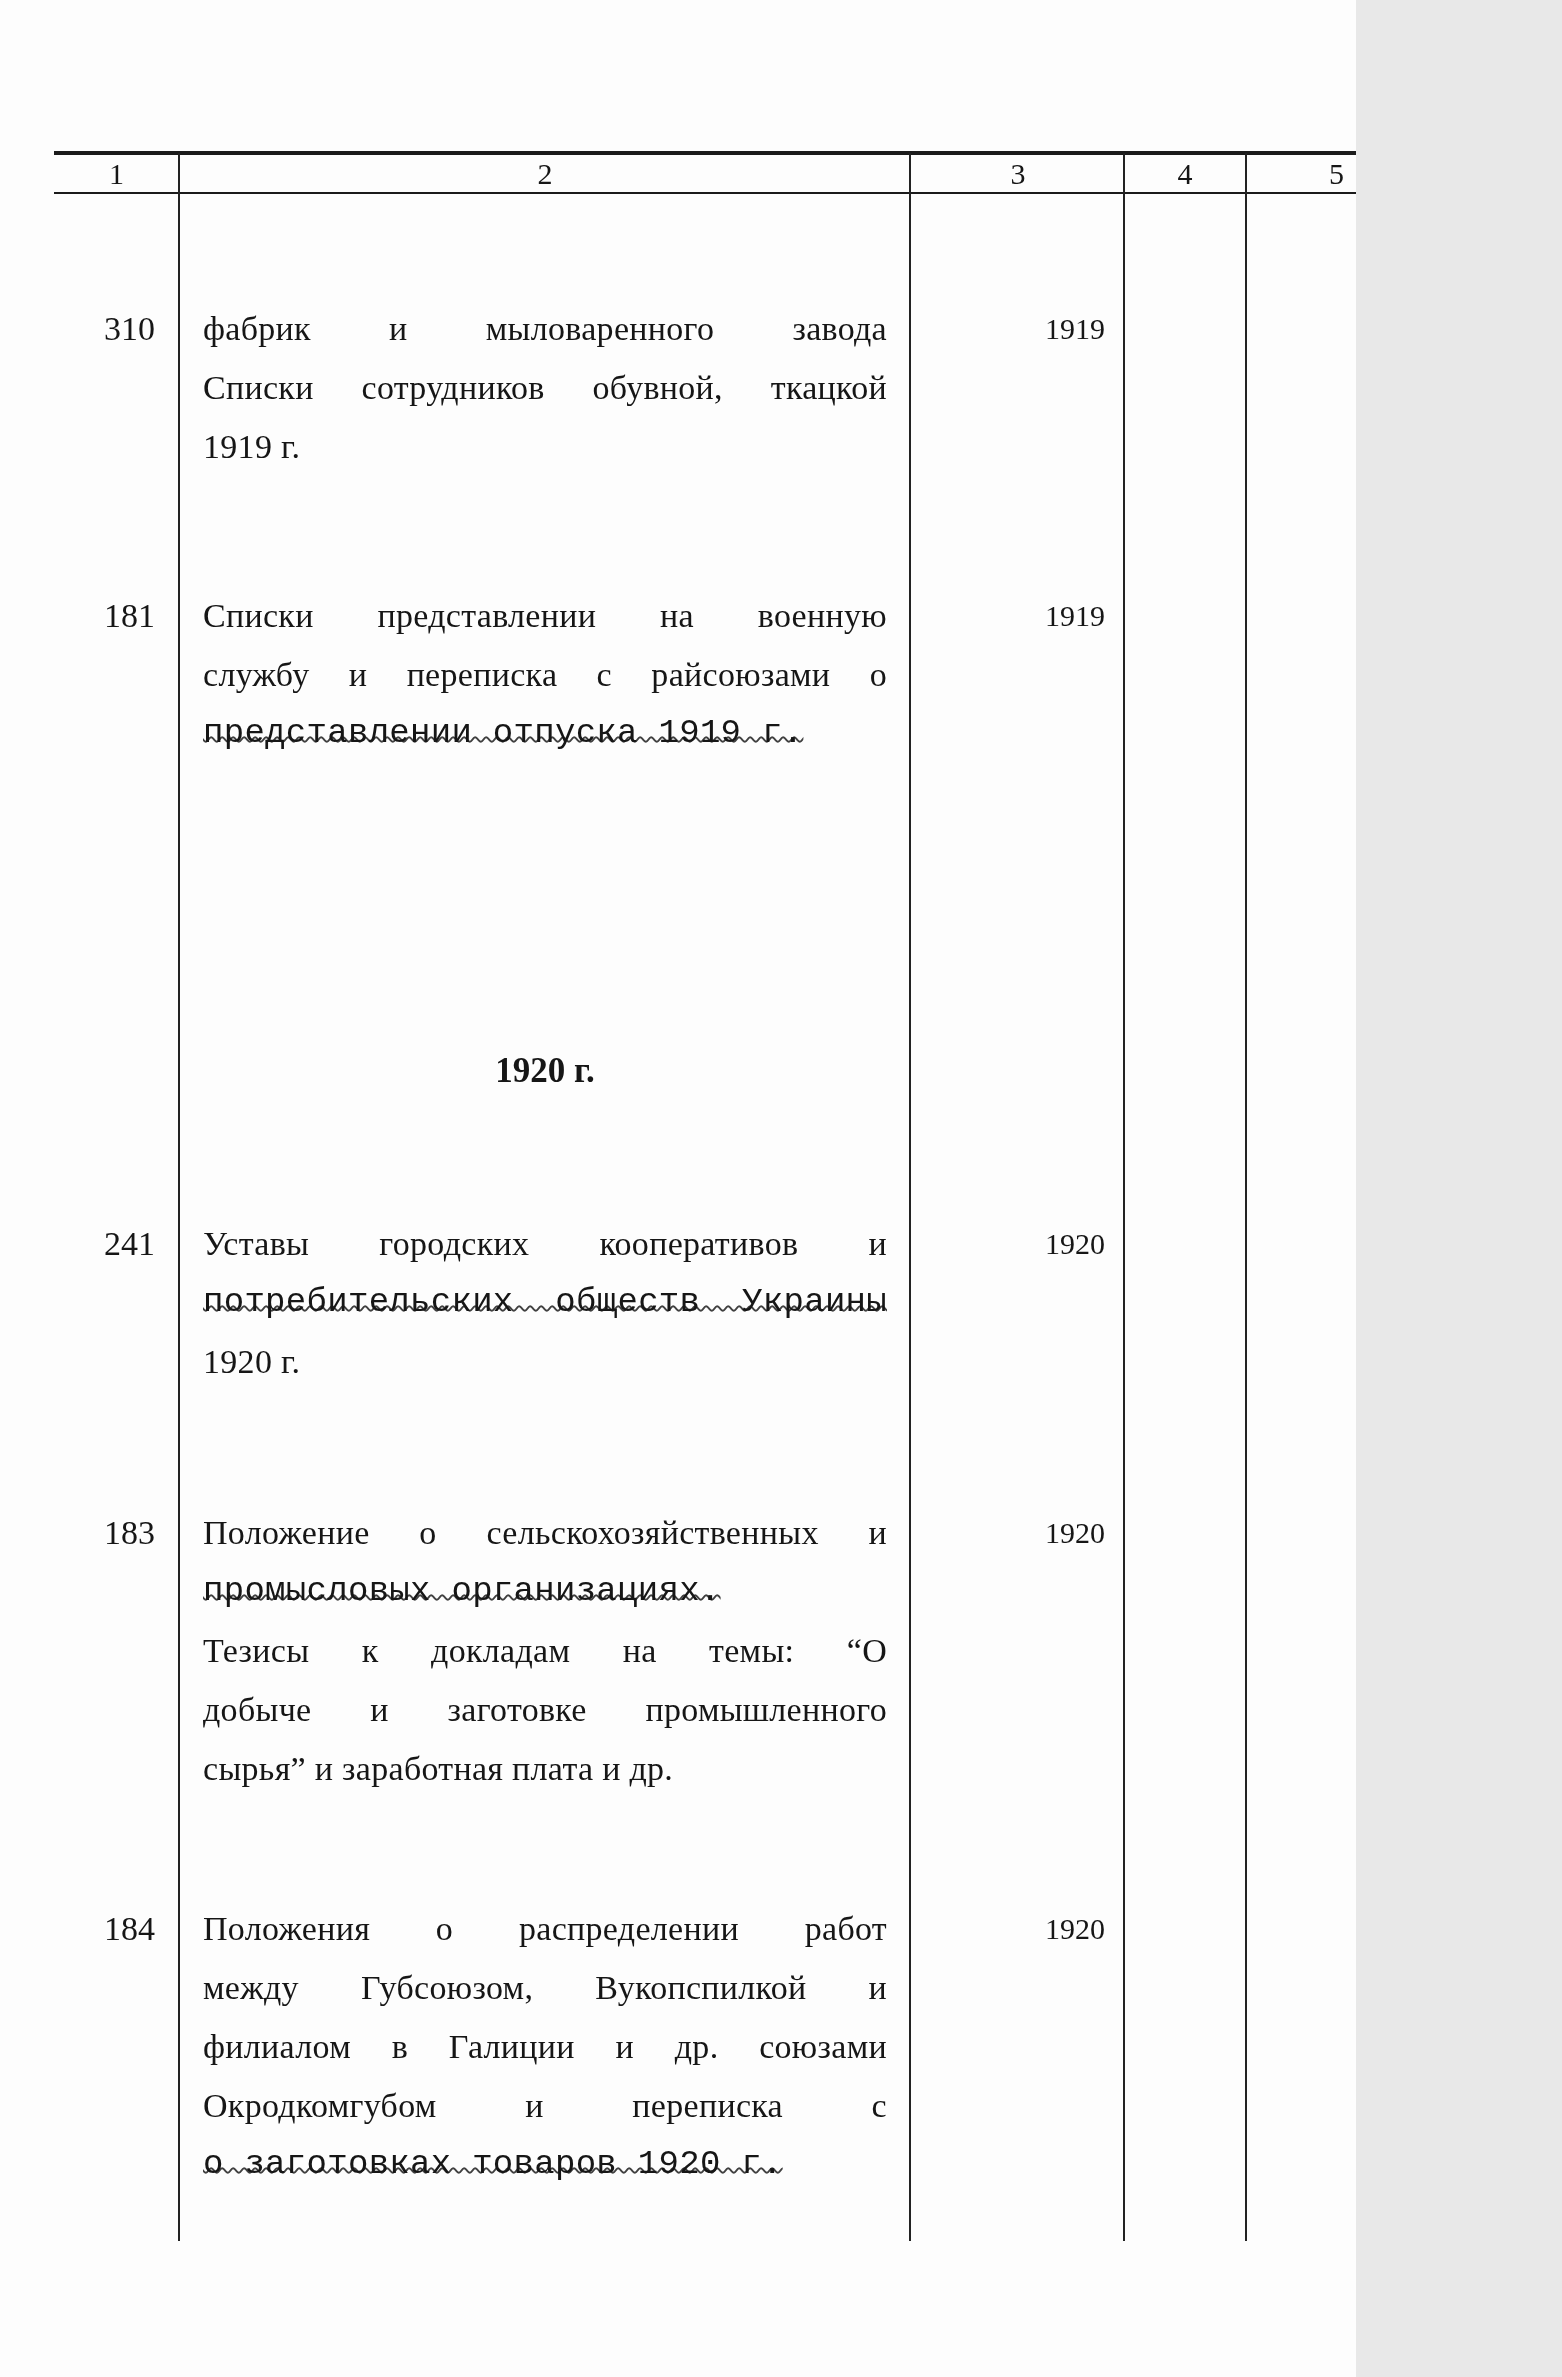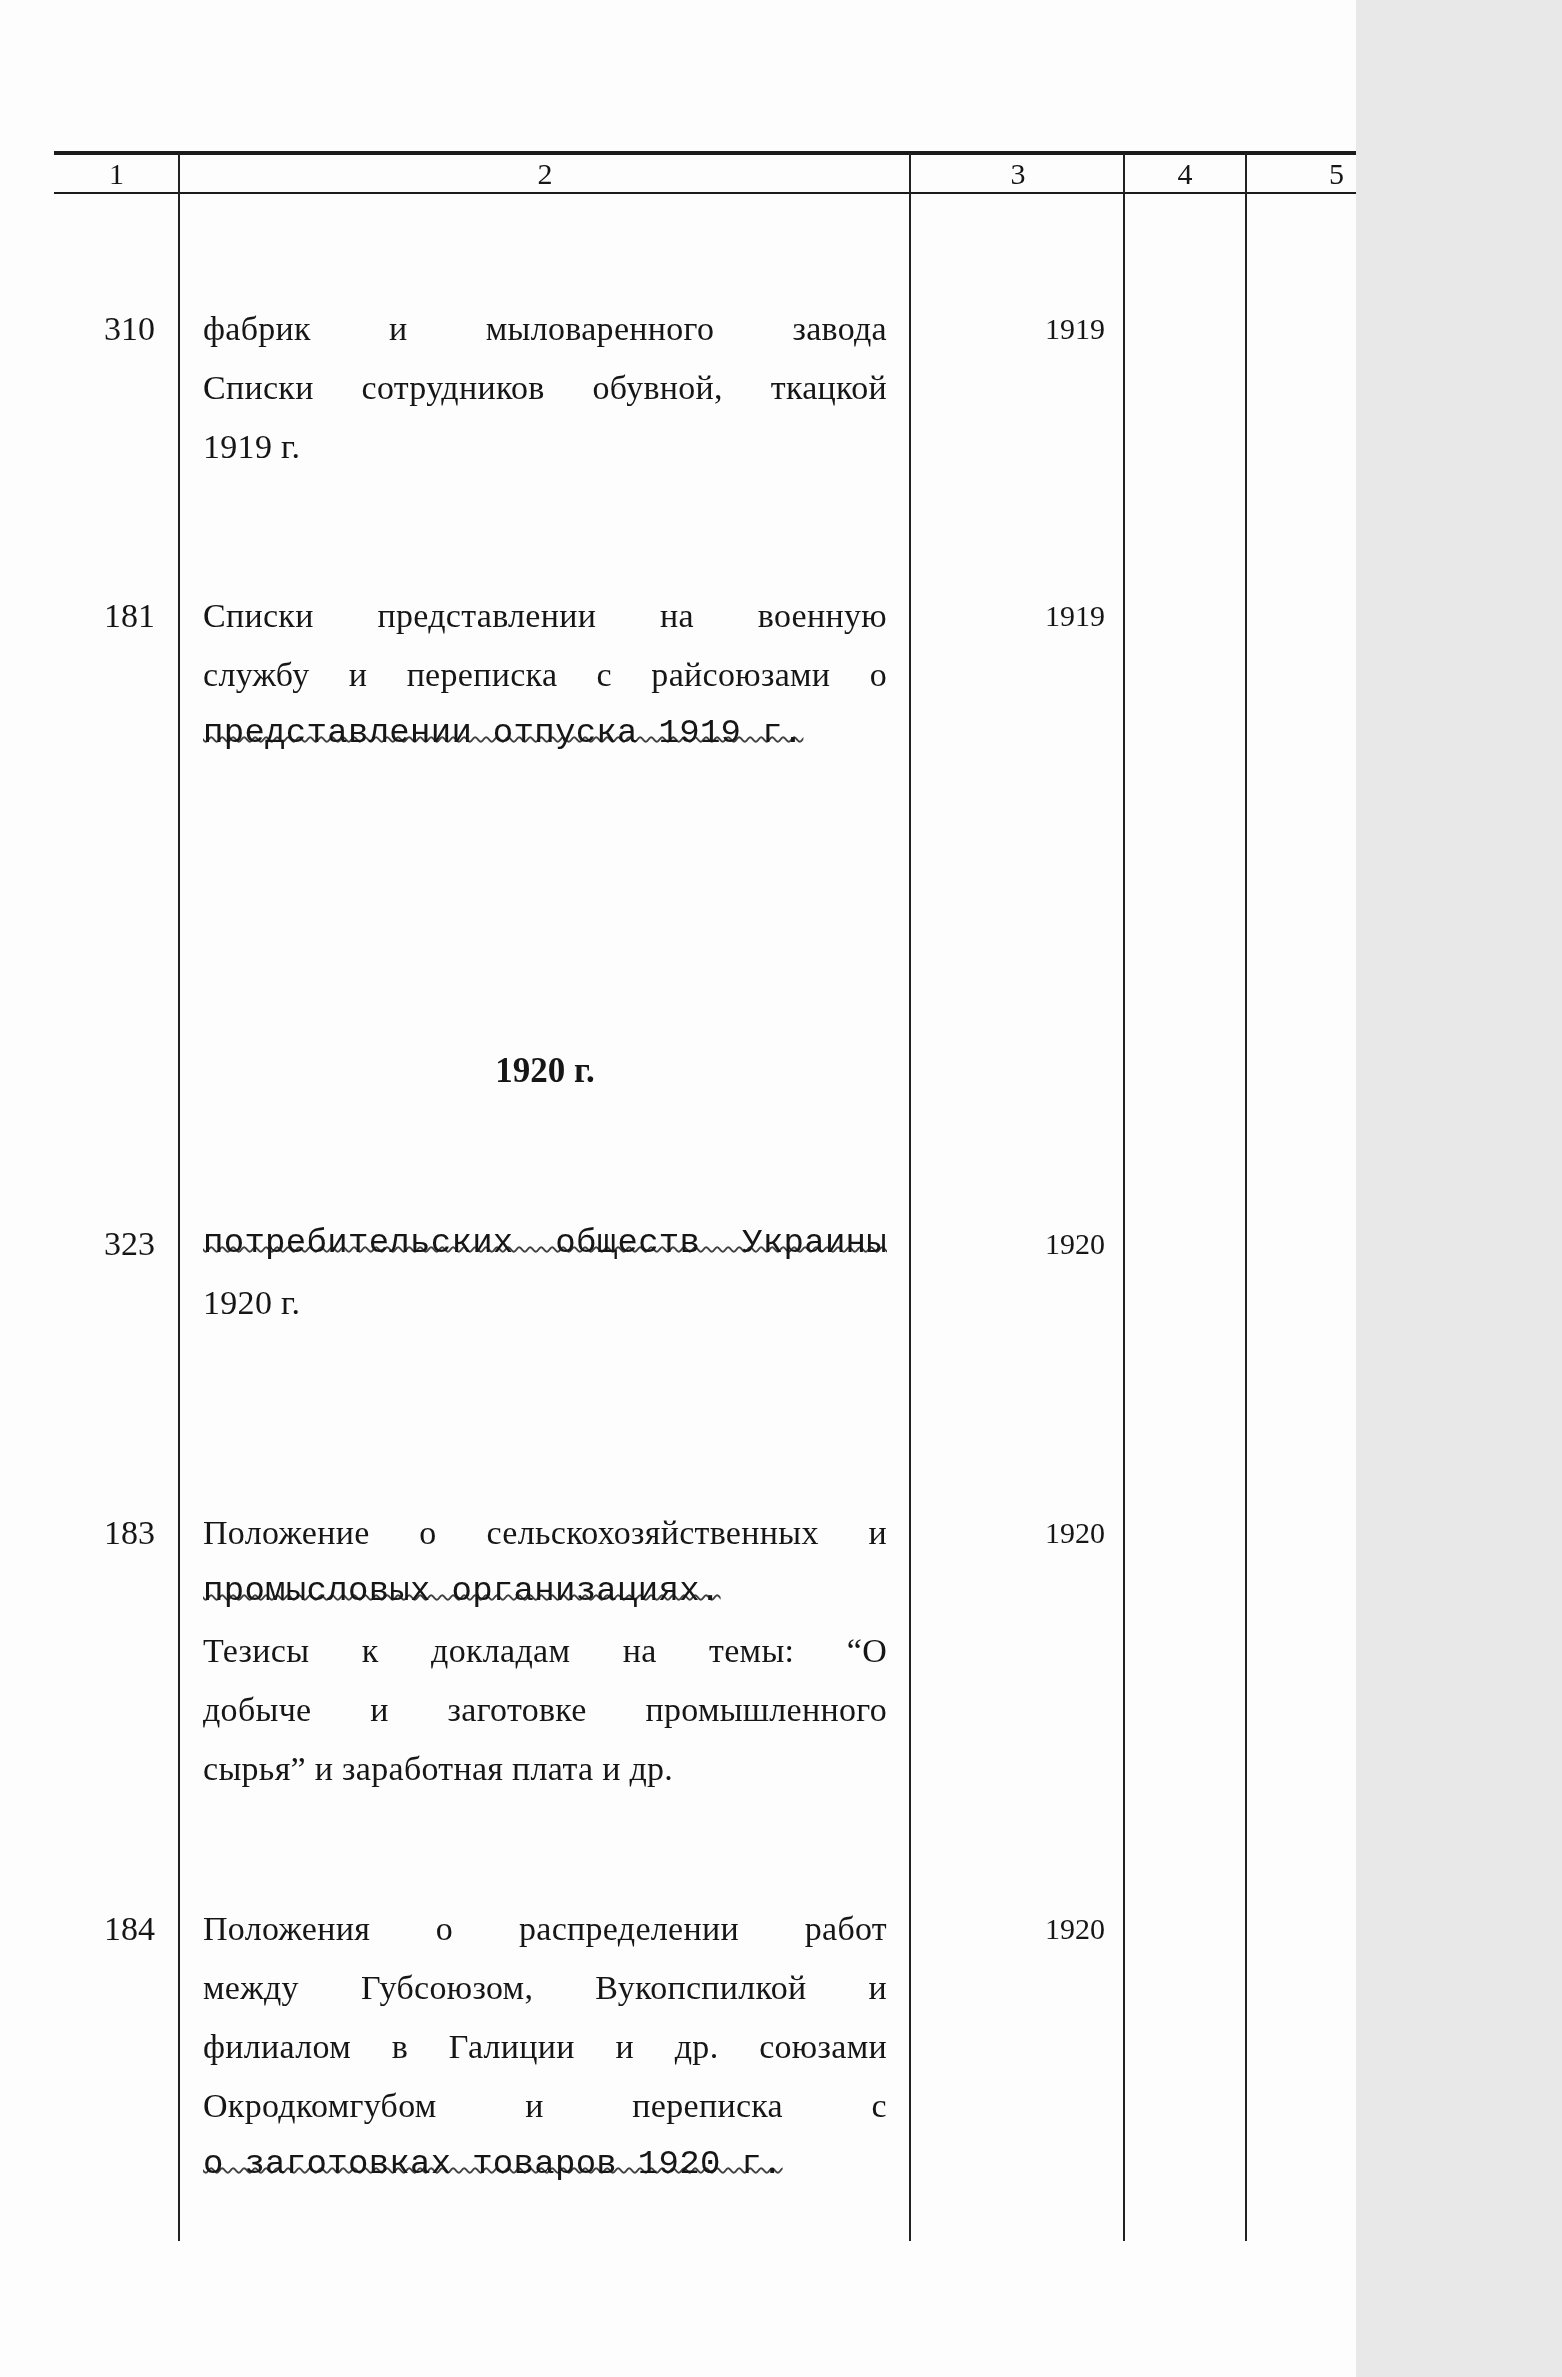--- a/index.html
+++ b/index.html
@@ -88,22 +88,23 @@
         <div class="cell no">181</div>
         <div class="cell desc">
           <div class="line just">Списки представлении на военную</div>
           <div class="line just">службу и переписка с райсоюзами о</div>
           <div class="line smudge">представлении отпуска 1919 г.</div>
         </div>
         <div class="cell year">1919</div>
       </div>
       <div class="section" style="top: 1041px;">1920 г.</div>
       <div class="row" style="top: 1214px;">
-        <div class="cell no">323</div>
+        <div class="cell no">241</div>
         <div class="cell desc">
+          <div class="line just">Уставы городских кооперативов и</div>
           <div class="line just smudge">потребительских обществ Украины</div>
           <div class="line">1920 г.</div>
         </div>
         <div class="cell year">1920</div>
       </div>
       <div class="row" style="top: 1503px;">
         <div class="cell no">183</div>
         <div class="cell desc">
           <div class="line just">Положение о сельскохозяйственных и</div>
           <div class="line smudge">промысловых организациях.</div>

